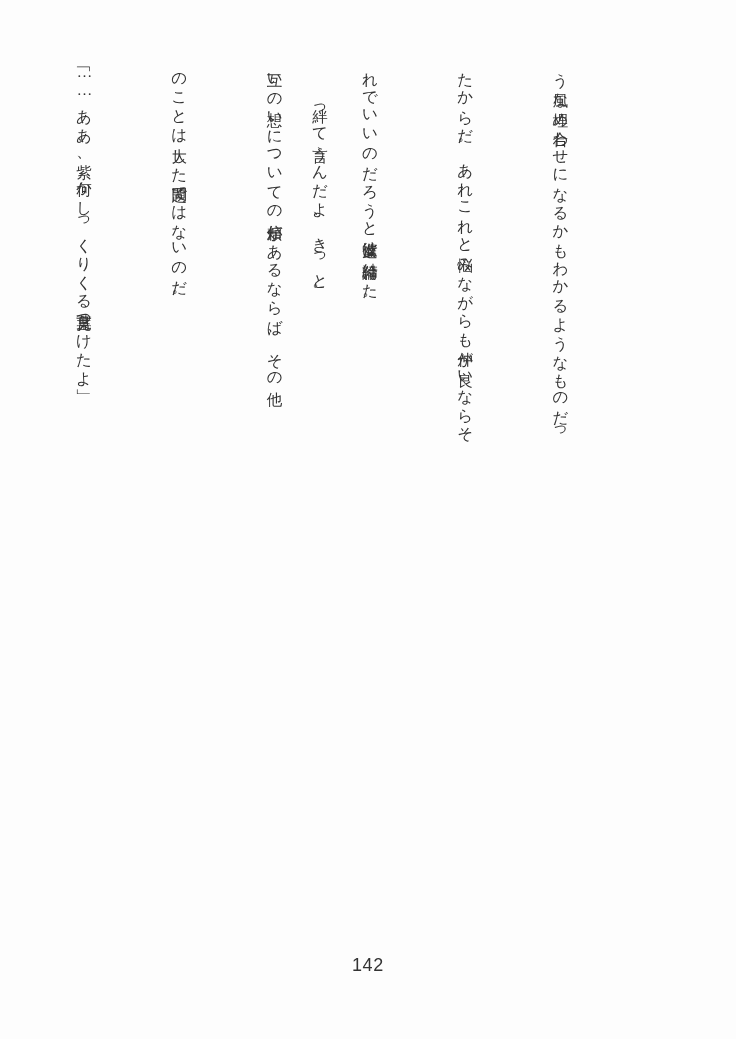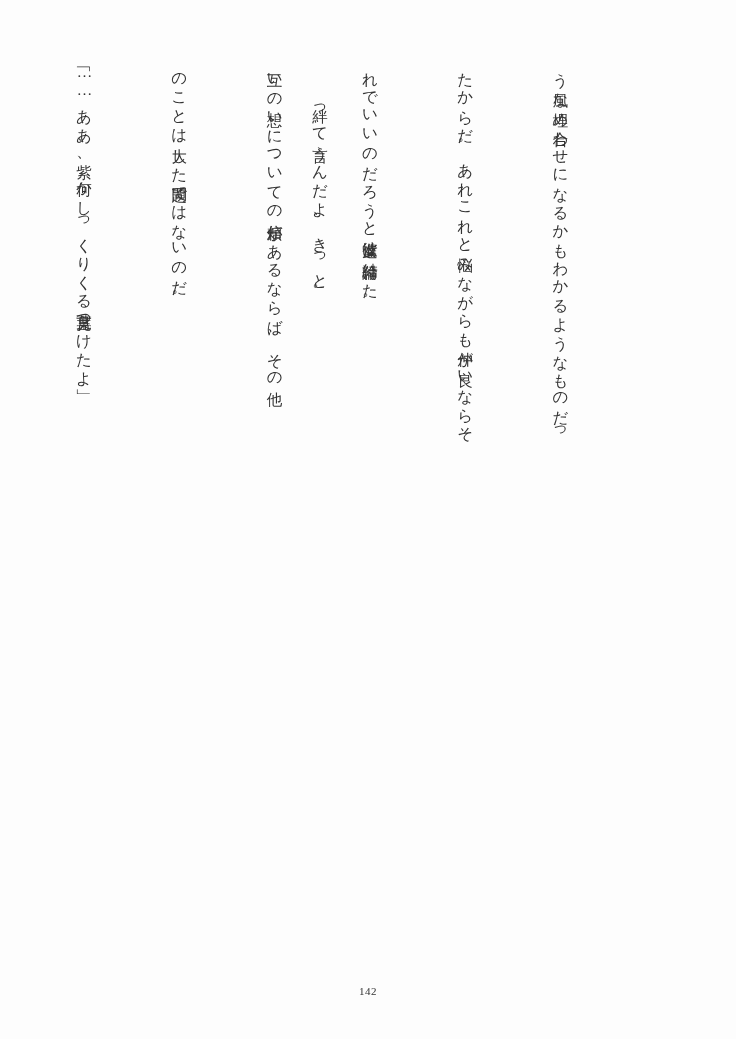--- a/index.html
+++ b/index.html
@@ -56,26 +56,26 @@
     font-size: 15.5px;
     line-height: 2.05;
     letter-spacing: 0.06em;
     color: #333333;
   }
 
   #page-number {
     position: absolute;
     left: 0;
     right: 0;
-    top: 985px;
+    top: 955px;
     text-align: center;
-    font-size: 11px;
+    font-size: 18px;
     letter-spacing: 0.04em;
     color: #333333;
-    font-family: Liberation Serif, serif;
+    font-family: Liberation Sans, sans-serif;
   }
 </style>
 </head>
 <body>
 
 <div id="page">
 
   <div id="text-block">
     <span class="line">う風な埋め合わせになるかもわかるようなものだっ</span>
     <span class="line">たからだ。あれこれと悩みながらも仲が良いならそ</span>

